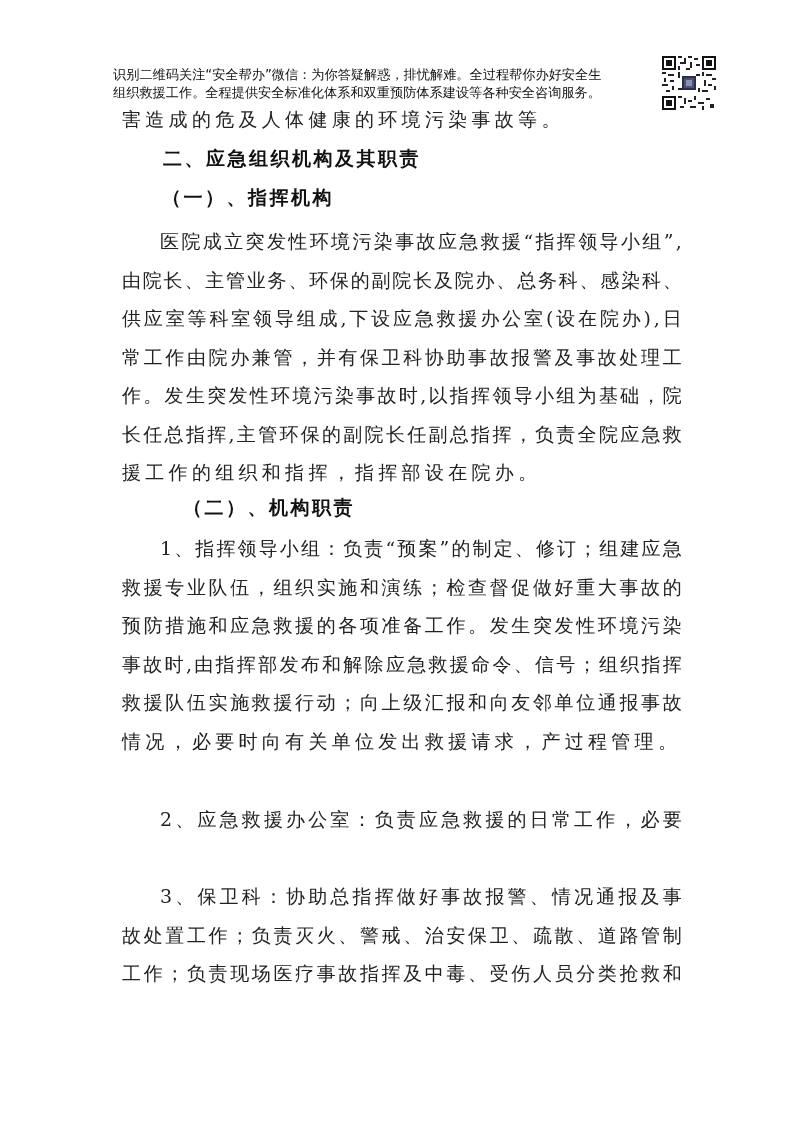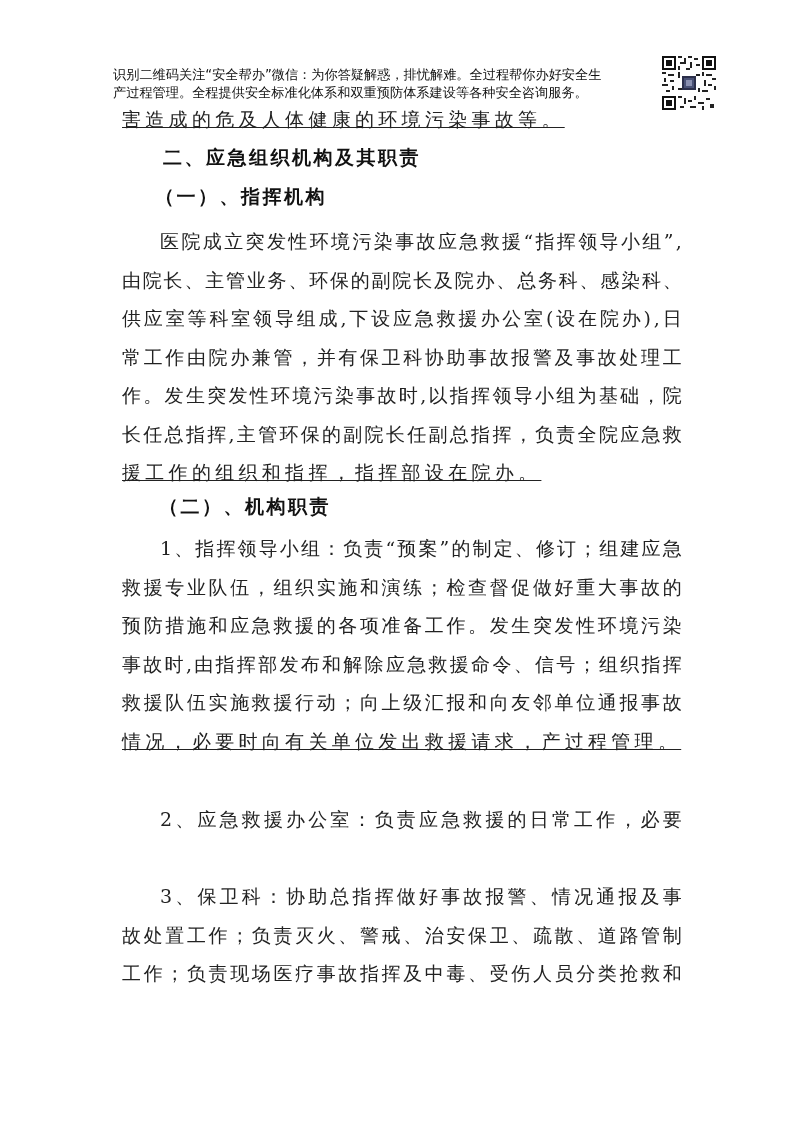--- a/index.html
+++ b/index.html
@@ -50,40 +50,39 @@
     }
     .body-line {
       left: 122px;
       width: 560px;
       display: flex;
       justify-content: space-between;
     }
     .body-line.last {
       justify-content: flex-start;
       letter-spacing: 4.3px;
-      text-decoration: underline;
     }
     .body-line.indent { left: 160px; width: 522px; }
     .heading {
-      font-family: Liberation Mono, monospace;
+      font-family: Liberation Sans, sans-serif;
       font-weight: bold;
       font-size: 19px;
       letter-spacing: 2.5px;
       color: #111;
     }
     .ch { display: inline-block; }
   </style>
 </head>
 <body>
 
 <div class="page">
 
   <div class="banner">
     <div>识别二维码关注“安全帮办”微信：为你答疑解惑，排忧解难。全过程帮你办好安全生</div>
-    <div>产过程管理。全程提供安全标准化体系和双重预防体系建设等各种安全咨询服务。</div>
+    <div>组织救援工作。全程提供安全标准化体系和双重预防体系建设等各种安全咨询服务。</div>
   </div>
 
   <div class="qr">
     <svg width="54" height="54" viewBox="0 0 27 27" shape-rendering="crispEdges">
       <rect width="27" height="27" fill="#fff"></rect>
 
       <rect x="0" y="0" width="7" height="7" fill="#111"></rect>
         <rect x="1" y="1" width="5" height="5" fill="#fff"></rect>
         <rect x="2" y="2" width="3" height="3" fill="#111"></rect>
       <rect x="20" y="0" width="7" height="7" fill="#111"></rect>
@@ -136,21 +135,21 @@
       <rect x="10" y="10" width="7" height="7" fill="#2b2f4a"></rect>
       <rect x="11" y="11" width="5" height="5" fill="#4a5276"></rect>
       <rect x="12" y="12" width="3" height="3" fill="#8a90b0"></rect>
     </svg>
   </div>
 
   <div class="line body-line last" style="top:107px;">害造成的危及人体健康的环境污染事故等。</div>
 
   <div class="line heading" style="top:147px; left:163px;">二、应急组织机构及其职责</div>
 
-  <div class="line heading" style="top:186px; left:155px;">（一）、指挥机构</div>
+  <div class="line heading" style="top:186px; left:162px;">（一）、指挥机构</div>
 
   <div class="line body-line indent" style="top:229px;">
       <span class="ch">医</span>
       <span class="ch">院</span>
       <span class="ch">成</span>
       <span class="ch">立</span>
       <span class="ch">突</span>
       <span class="ch">发</span>
       <span class="ch">性</span>
       <span class="ch">环</span>
@@ -313,21 +312,21 @@
       <span class="ch">负</span>
       <span class="ch">责</span>
       <span class="ch">全</span>
       <span class="ch">院</span>
       <span class="ch">应</span>
       <span class="ch">急</span>
       <span class="ch">救</span>
     </div>
   <div class="line body-line last" style="top:460px;text-align:right;">援工作的组织和指挥，指挥部设在院办。</div>
 
-  <div class="line heading" style="top:496px; left:159px;">（二）、机构职责</div>
+  <div class="line heading" style="top:496px; left:183px;">（二）、机构职责</div>
 
   <div class="line body-line indent" style="top:536px;">
       <span class="ch">1</span>
       <span class="ch">、</span>
       <span class="ch">指</span>
       <span class="ch">挥</span>
       <span class="ch">领</span>
       <span class="ch">导</span>
       <span class="ch">小</span>
       <span class="ch">组</span>

